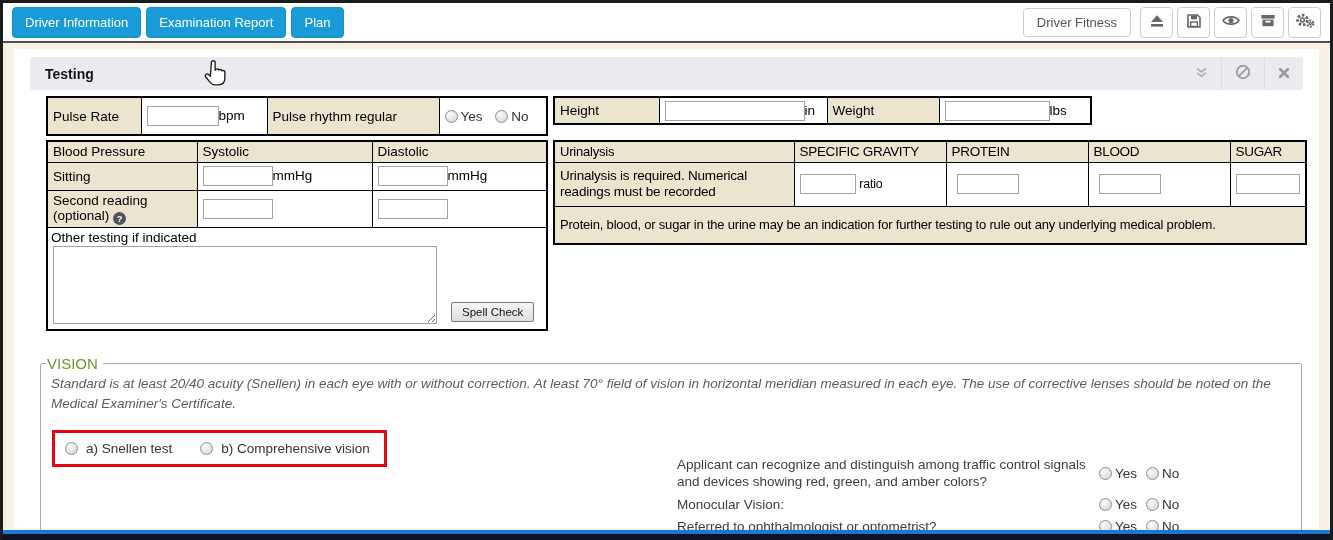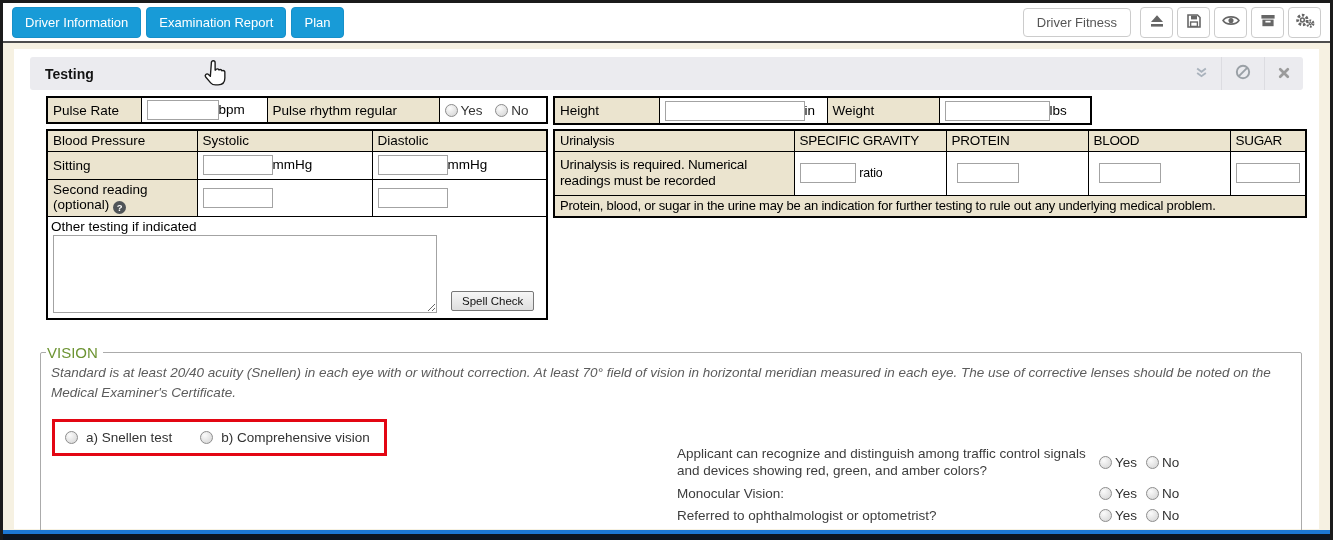--- a/index.html
+++ b/index.html
@@ -168,21 +168,21 @@
 
         <div class="frow">
           <table class="grid" style="width:500px">
             <colgroup>
                 <col style="width:94px">
                 <col style="width:126px">
                 <col style="width:172px">
                 <col style="width:108px">
               </colgroup>
             <tbody>
-                <tr style="height:26px">
+                <tr style="height:38px">
               <td class="lbl">Pulse Rate</td>
               <td><input class="inp" style="width: 72px;" type="text"><span class="unit">bpm</span></td>
               <td class="lbl">Pulse rhythm regular</td>
               <td>
                 <input type="radio" class="radio" name="rhythm" style=""><span class="rlabel" style="margin-right:9px">Yes</span>
                 <input type="radio" class="radio" name="rhythm" style=""><span class="rlabel">No</span>
               </td>
             </tr>
           </tbody>
             </table>
@@ -256,21 +256,21 @@
               <td class="lbl caps">BLOOD</td>
               <td class="lbl caps">SUGAR</td>
             </tr>
             <tr style="height:44px">
               <td class="lbl narrow">Urinalysis is required. Numerical readings must be recorded</td>
               <td><input class="inp" style="width: 56px;" type="text"> <span class="unit narrow">ratio</span></td>
               <td style="padding-left:10px"><input class="inp" style="width: 62px;" type="text"></td>
               <td style="padding-left:10px"><input class="inp" style="width: 62px;" type="text"></td>
               <td><input class="inp" style="width: 64px;" type="text"></td>
             </tr>
-            <tr style="height:21px">
+            <tr style="height:38px">
               <td class="lbl narrow" colspan="5" style="font-size:13px">Protein, blood, or sugar in the urine may be an indication for further testing to rule out any underlying medical problem.</td>
             </tr>
           </tbody>
             </table>
         </div>
 
         <fieldset class="vision">
           <legend>VISION</legend>
           <div class="vision-note">Standard is at least 20/40 acuity (Snellen) in each eye with or without correction. At least 70° field of vision in horizontal meridian measured in each eye. The use of corrective lenses should be noted on the Medical Examiner's Certificate.</div>
 

